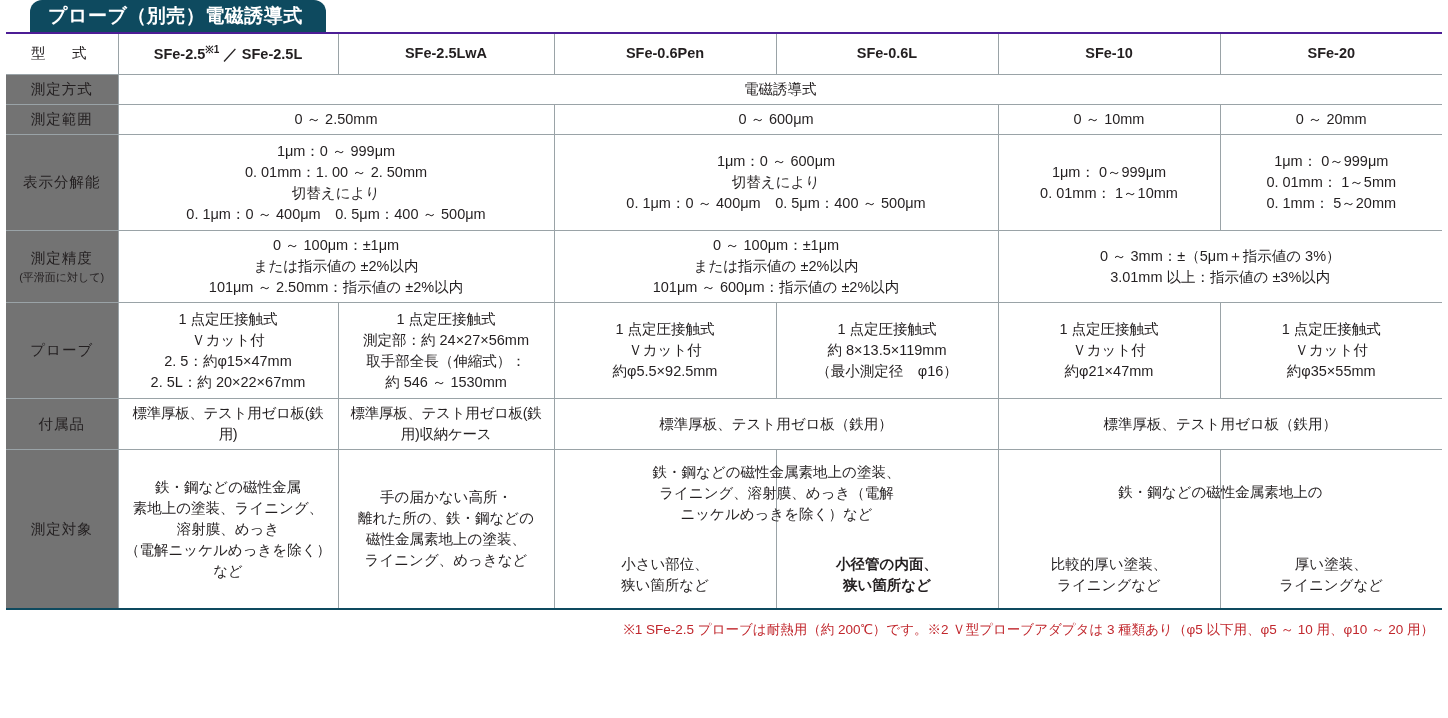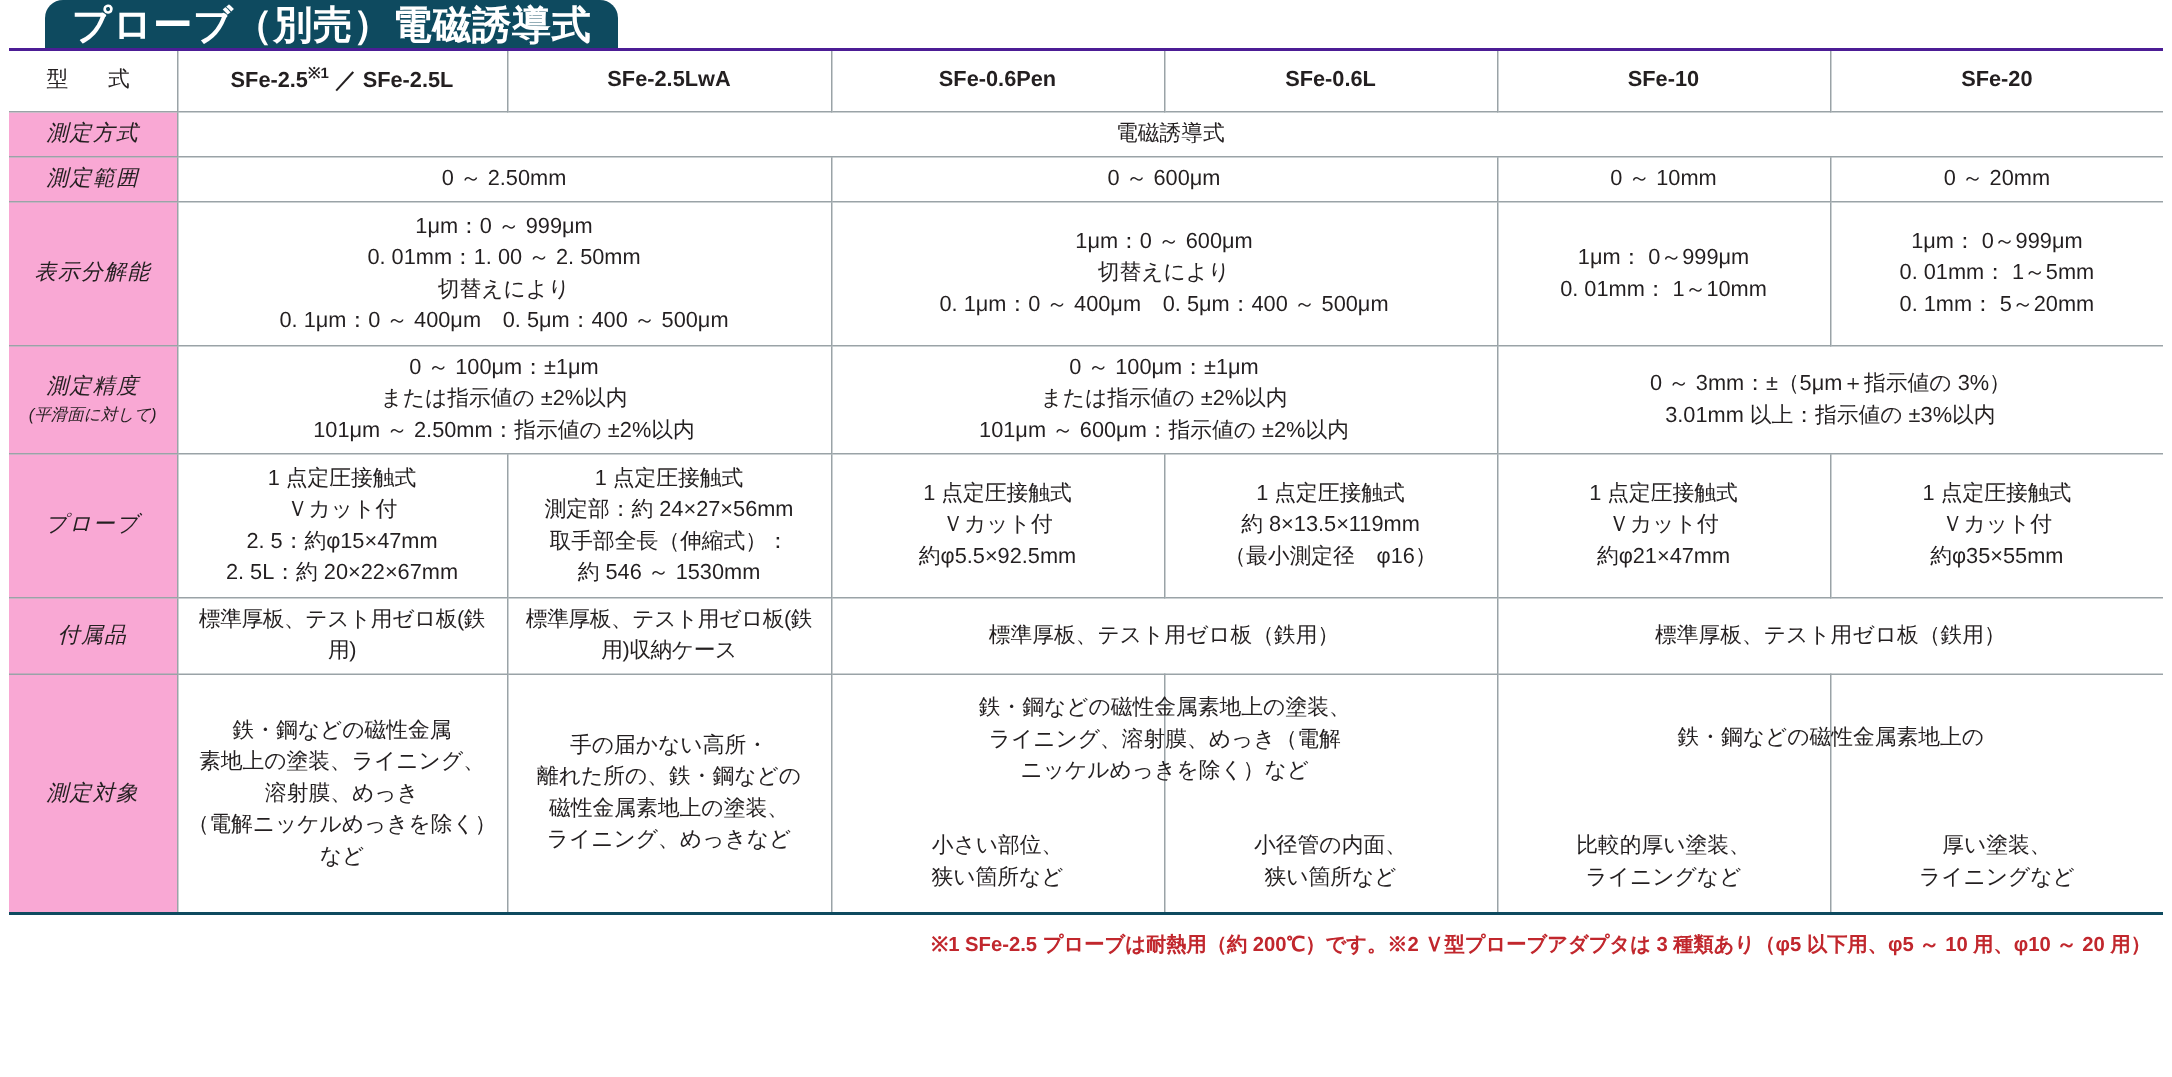--- a/index.html
+++ b/index.html
@@ -27,21 +27,21 @@
     margin: 0 0 0 0;
   }
   .tab {
     position: absolute;
     left: 30px;
     top: 0;
     height: 32px;
     min-width: 296px;
     background: #0e4a5f;
     color: #ffffff;
-    font-size: 26px;
+    font-size: 19px;
     font-weight: bold;
     letter-spacing: 0.5px;
     display: flex;
     align-items: center;
     padding: 0 18px 0 18px;
     border-radius: 12px 12px 0 0;
     box-sizing: border-box;
   }
   table.spec {
     border-collapse: collapse;
@@ -70,23 +70,22 @@
   table.spec tr:first-child > * {
     border-top: none;
   }
   table.spec tr:last-child > * {
     border-bottom: none;
   }
   .rowhead {
     color: #0e4a5f;
     font-size: 15px;
     width: 112px;
-    background: #f9a8d4;
+    background: #737373;
     letter-spacing: 1px;
-    font-style: italic;
   }
   .rowhead .sub {
     display: block;
     font-size: 11px;
     letter-spacing: 0;
     margin-top: 1px;
   }
   .colhead {
     font-weight: bold;
     font-size: 16px;
@@ -111,21 +110,21 @@
     display: flex;
     flex-direction: column;
     justify-content: space-between;
     height: 100%;
   }
   .footnote {
     margin: 10px 6px 0 0;
     text-align: right;
     color: #c1272d;
     font-size: 13.5px;
-    font-weight: bold;
+    font-weight: normal;
     padding-right: 8px;
   }
 </style>
 </head>
 <body>
 
 <div class="page">
 
   <div class="tab-row">
     <div class="tab">
@@ -286,21 +285,21 @@
             </div>
             <div class="cell-lines" style="margin-top:auto;padding-bottom:8px;">
               <div>小さい部位、</div>
               <div>狭い箇所など</div>
             </div>
           </div>
         </td>
         <td>
           <div class="target-split">
             <div></div>
-            <div class="cell-lines" style="margin-top:auto;padding-bottom:8px;">
+            <div class="cell-lines" style="margin-top:auto;padding-bottom:8px;font-weight:bold;">
               <div>小径管の内面、</div>
               <div>狭い箇所など</div>
             </div>
           </div>
         </td>
         <td style="position:relative;">
           <div class="target-split">
             <div class="cell-lines">
               <div style="white-space:nowrap;position:absolute;left:0;right:-223px;top:32px;text-align:center;">
                 <div>鉄・鋼などの磁性金属素地上の</div>

